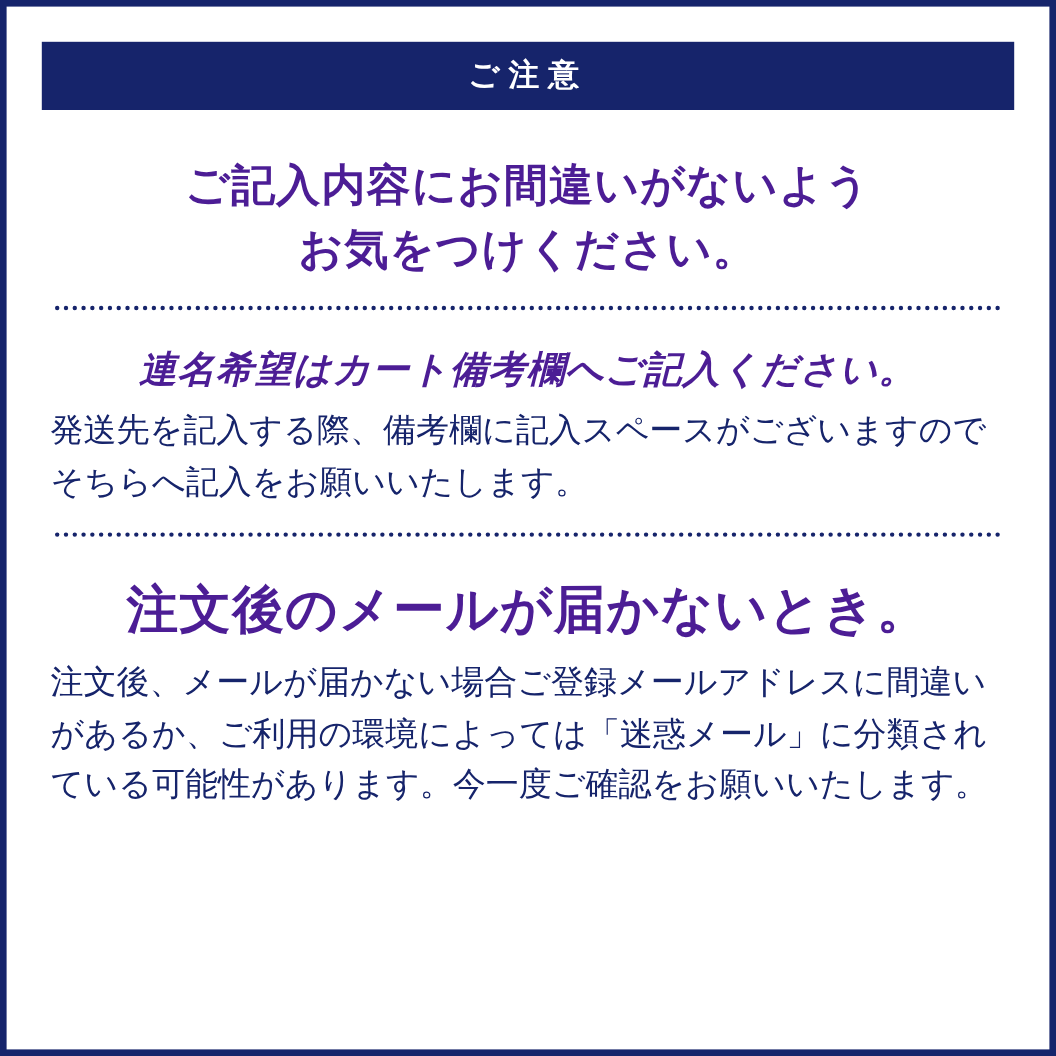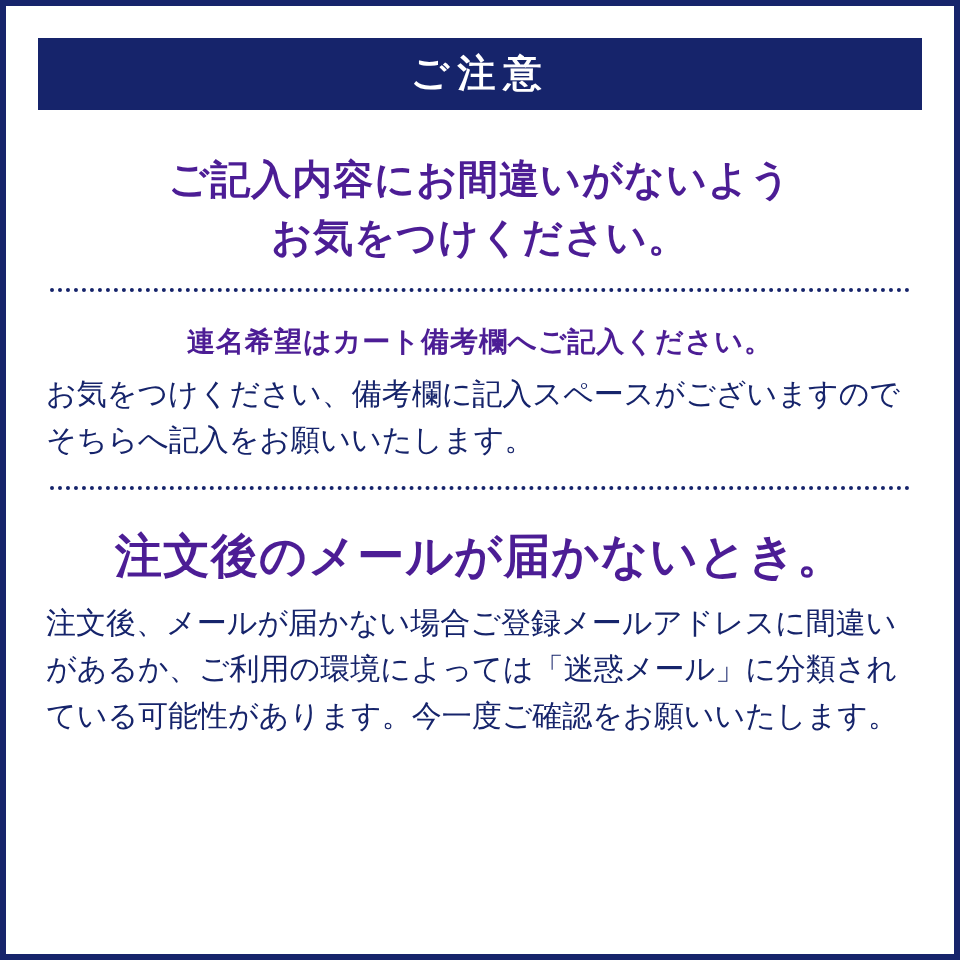--- a/index.html
+++ b/index.html
@@ -22,21 +22,21 @@
     border: 6px solid #16246b;
     background: #ffffff;
     display: flex;
     flex-direction: column;
   }
   .title-bar {
     margin: 32px 32px 0 32px;
     background: #16246b;
     color: #ffffff;
     text-align: center;
-    font-size: 38px;
+    font-size: 28px;
     font-weight: bold;
     letter-spacing: 8px;
     line-height: 1.0;
     padding: 16px 0 18px 0;
   }
   .content {
     padding: 0 36px;
     flex: 1;
   }
   .section {
@@ -53,22 +53,23 @@
     font-weight: bold;
     text-align: center;
     line-height: 1.45;
     letter-spacing: 1px;
   }
   .heading.h1 {
     font-size: 40px;
     margin: 14px 0 10px 0;
   }
   .heading.h2 {
-    font-size: 28px;
+    font-size: 34px;
     margin: 4px 0 8px 0;
+    font-style: italic;
   }
   .heading.h3 {
     font-size: 47px;
     margin: 6px 0 10px 0;
   }
   .body-text {
     color: #16246b;
     font-size: 30px;
     line-height: 1.55;
     letter-spacing: 0px;
@@ -90,21 +91,21 @@
 
     <div class="section">
       <div class="heading h1 nowrap-block">ご記入内容にお間違いがないよう
 お気をつけください。</div>
     </div>
 
     <hr class="divider">
 
     <div class="section">
       <div class="heading h2 nowrap-block">連名希望はカート備考欄へご記入ください。</div>
-      <div class="body-text">お気をつけください、備考欄に記入スペースがございますのでそちらへ記入をお願いいたします。</div>
+      <div class="body-text">発送先を記入する際、備考欄に記入スペースがございますのでそちらへ記入をお願いいたします。</div>
     </div>
 
     <hr class="divider">
 
     <div class="section">
       <div class="heading h3 nowrap-block">注文後のメールが届かないとき。</div>
       <div class="body-text">注文後、メールが届かない場合ご登録メールアドレスに間違いがあるか、ご利用の環境によっては「迷惑メール」に分類されている可能性があります。今一度ご確認をお願いいたします。</div>
     </div>
 
   </div>

